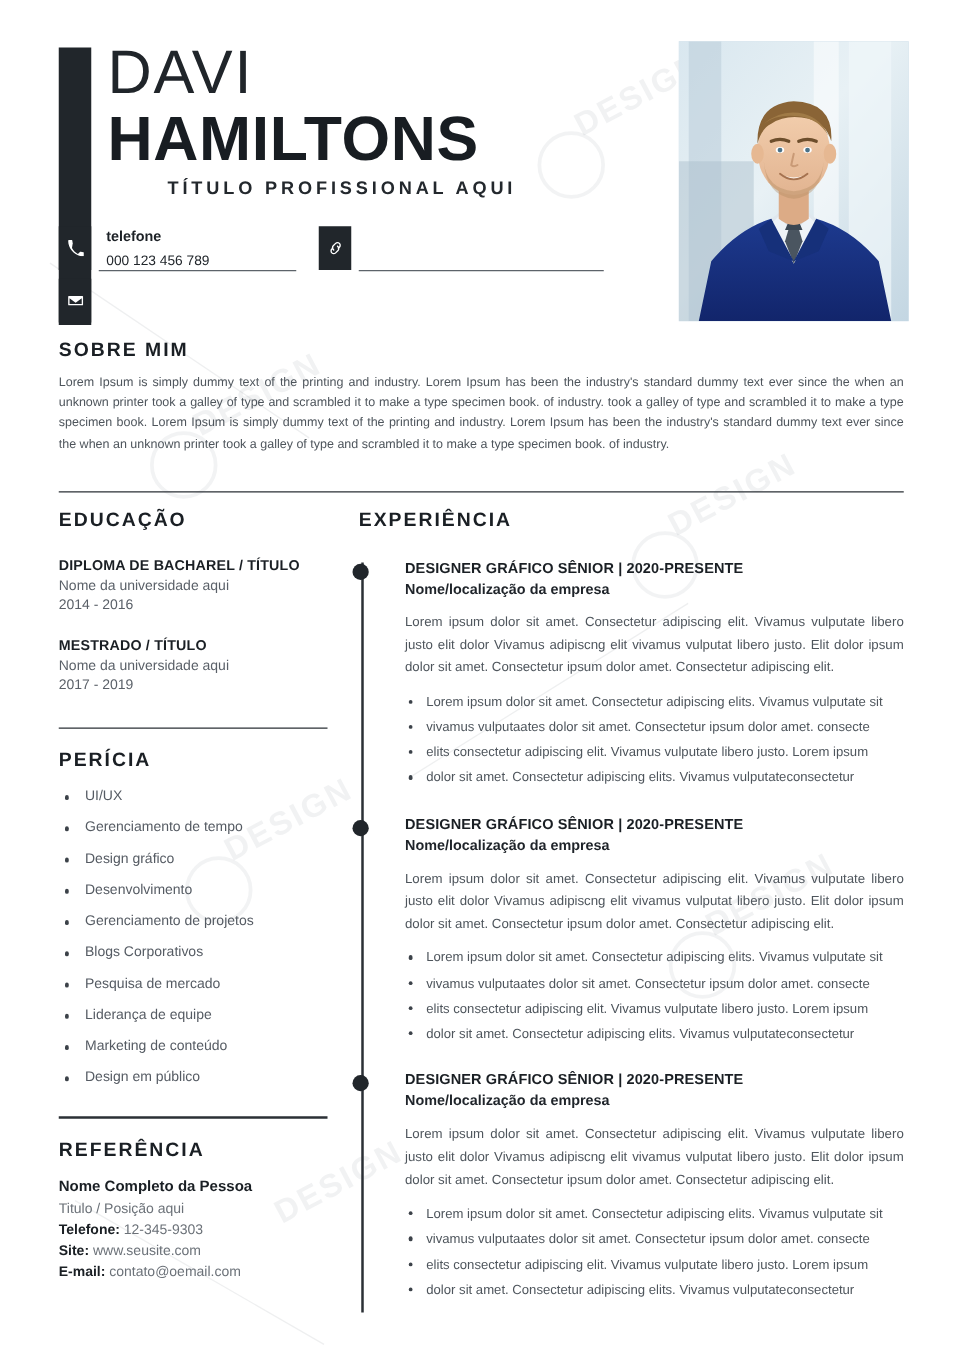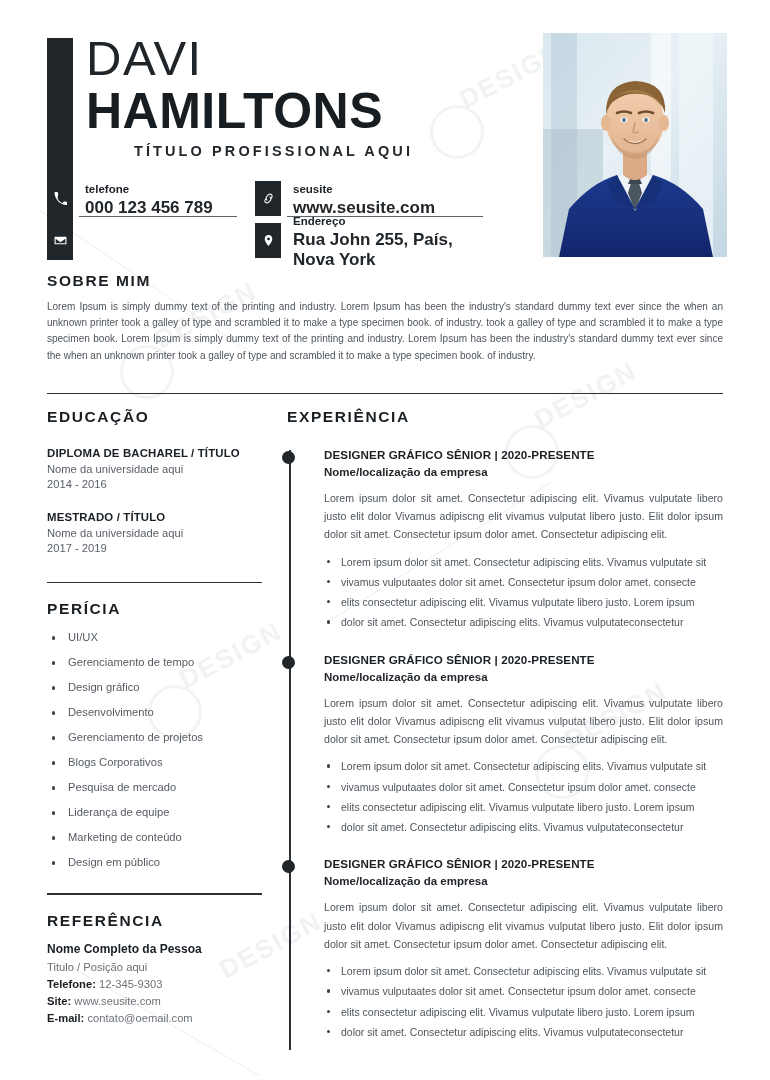--- a/index.html
+++ b/index.html
@@ -100,22 +100,22 @@
     justify-content: center;
   }
   .contact-row .ico-box svg { width: 13px; height: 13px; fill: #ffffff; }
   .contact-text { margin-left: 38px; line-height: 1.18; }
   .contact-label {
     font-size: 11.5px;
     font-weight: 700;
     color: #1c2126;
   }
   .contact-value {
-    font-size: 17px;
-    font-weight: 700;
+    font-size: 11px;
+    font-weight: 400;
     color: #21262b;
     text-align: center;
   }
   .contact-rule {
     position: absolute;
     left: 32px;
     height: 1px;
     background: #5d636a;
   }
   .rule-left  { width: 158px; }
@@ -336,37 +336,22 @@
         </div>
       </div>
 
       <div class="contact-col col-right">
         <div class="contact-row">
           <span class="ico-box">
             <svg viewBox="0 0 24 24">
                 <path d="M9.9 15.5c-.4.4-1 .4-1.4 0l-.7-.7c-1.9-1.9-1.9-5.1 0-7l3.5-3.5c1.9-1.9 5.1-1.9 7 0 1.9 1.9 1.9 5.1 0 7l-1.6 1.6c-.4.4-1 .4-1.4 0s-.4-1 0-1.4l1.6-1.6c1.1-1.1 1.1-3 0-4.2-1.1-1.1-3-1.1-4.2 0l-3.5 3.5c-1.1 1.1-1.1 3 0 4.2l.7.7c.4.4.4 1 0 1.4zm4.2-7c.4-.4 1-.4 1.4 0l.7.7c1.9 1.9 1.9 5.1 0 7l-3.5 3.5c-1.9 1.9-5.1 1.9-7 0-1.9-1.9-1.9-5.1 0-7l1.6-1.6c.4-.4 1-.4 1.4 0s.4 1 0 1.4l-1.6 1.6c-1.1 1.1-1.1 3 0 4.2 1.1 1.1 3 1.1 4.2 0l3.5-3.5c1.1-1.1 1.1-3 0-4.2l-.7-.7c-.4-.4-.4-1 0-1.4z"></path>
               </svg>
           </span>
-          <span class="contact-text">
-            <span class="contact-label">seusite</span><br>
-            <span class="contact-value">www.seusite.com</span>
-          </span>
         </div>
         <div class="contact-rule rule-right" style="top:35px;"></div>
-        <div class="contact-row" style="margin-top:7px;">
-          <span class="ico-box">
-            <svg viewBox="0 0 24 24">
-                <path d="M12 2C8.1 2 5 5.1 5 9c0 5.2 7 13 7 13s7-7.8 7-13c0-3.9-3.1-7-7-7zm0 9.5c-1.4 0-2.5-1.1-2.5-2.5S10.6 6.5 12 6.5s2.5 1.1 2.5 2.5-1.1 2.5-2.5 2.5z"></path>
-              </svg>
-          </span>
-          <span class="contact-text">
-            <span class="contact-label">Endereço</span><br>
-            <span class="contact-value">Rua John 255, País, Nova York</span>
-          </span>
-        </div>
       </div>
 
     </div>
 
     <div class="photo">
       <svg viewBox="0 0 184 224" preserveAspectRatio="xMidYMid slice">
         <defs>
           <linearGradient id="bgw" x1="0" y1="0" x2="1" y2="1">
             <stop offset="0%" stop-color="#d9e7ef"></stop>
             <stop offset="45%" stop-color="#e8f1f5"></stop>

